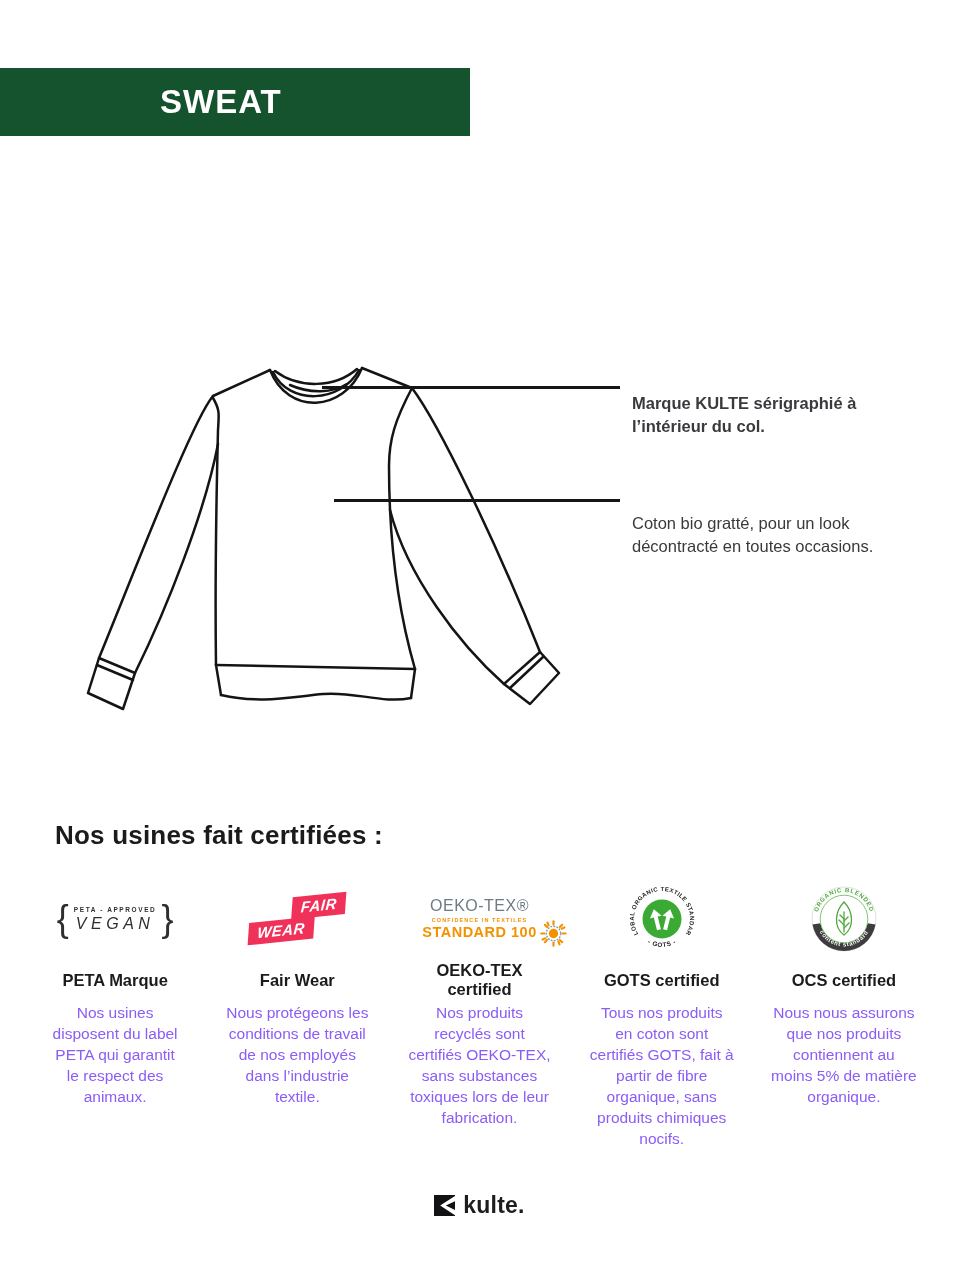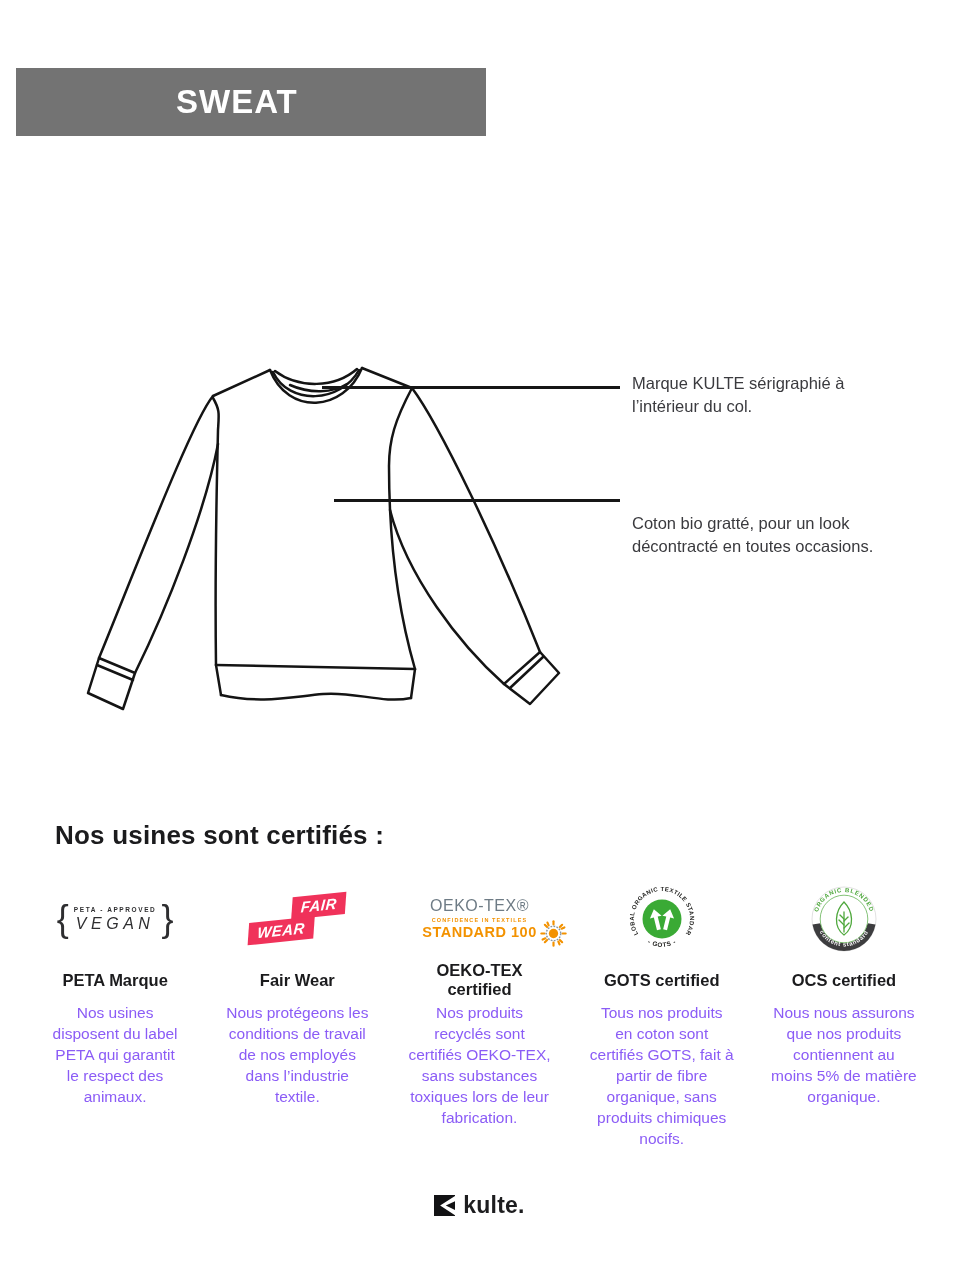--- a/index.html
+++ b/index.html
@@ -2,36 +2,36 @@
 <html><head>
 <meta charset="utf-8">
 <style>
   html,body{margin:0;padding:0;background:#fff;}
   .page{
     position:relative;width:959px;height:1280px;background:#ffffff;
     font-family:"Liberation Sans", sans-serif;overflow:hidden;
   }
   
   .header-bar{
-    position:absolute;left:16px;top:68px;width:470px;height:68px;
-    background:#737373;display:flex;align-items:center;
+    position:absolute;left:0;top:68px;width:470px;height:68px;
+    background:#14532d;display:flex;align-items:center;
   }
   .header-title{
     color:#ffffff;font-size:33px;font-weight:800;letter-spacing:1px;margin-left:160px;
   }
   
   .sweat-svg{position:absolute;left:85px;top:352px;}
   .callout-line{position:absolute;height:2.5px;background:#161616;}
   .callout-line.l1{left:322px;top:386px;width:298px;}
   .callout-line.l2{left:334px;top:499px;width:286px;}
   .annotation{
     position:absolute;font-size:16.5px;line-height:23px;color:#3a3a3e;
     white-space:pre-line;width:260px;
   }
-  .annotation.a1{left:632px;top:372px;}
+  .annotation.a1{left:632px;top:392px;font-weight:bold;}
   .annotation.a2{left:632px;top:512px;}
   
   .cert-heading{
     position:absolute;left:55px;top:820px;font-size:26px;font-weight:700;
     color:#1b1b1d;letter-spacing:0.2px;
   }
   .cert-row{position:absolute;left:24px;top:882px;width:911px;display:flex;}
   .cert-col{flex:1;display:flex;flex-direction:column;align-items:center;padding:0 4px;}
   .cert-logo-area{height:74px;display:flex;align-items:center;justify-content:center;}
   .cert-title{
@@ -109,21 +109,21 @@
   </svg>
 
   <div class="callout-line l1"></div>
   <div class="callout-line l2"></div>
 
   <div class="annotation a1">Marque KULTE sérigraphié à
 l’intérieur du col.</div>
   <div class="annotation a2">Coton bio gratté, pour un look
 décontracté en toutes occasions.</div>
 
-  <div class="cert-heading">Nos usines sont certifiés :</div>
+  <div class="cert-heading">Nos usines fait certifiées :</div>
 
   <div class="cert-row">
 
     <div class="cert-col">
       <div class="cert-logo-area">
         <div class="peta-logo">
           <span class="peta-brace">{</span>
           <span class="peta-mid">
             <span class="peta-top">PETA - APPROVED</span>
             <span class="peta-word">VEGAN</span>

